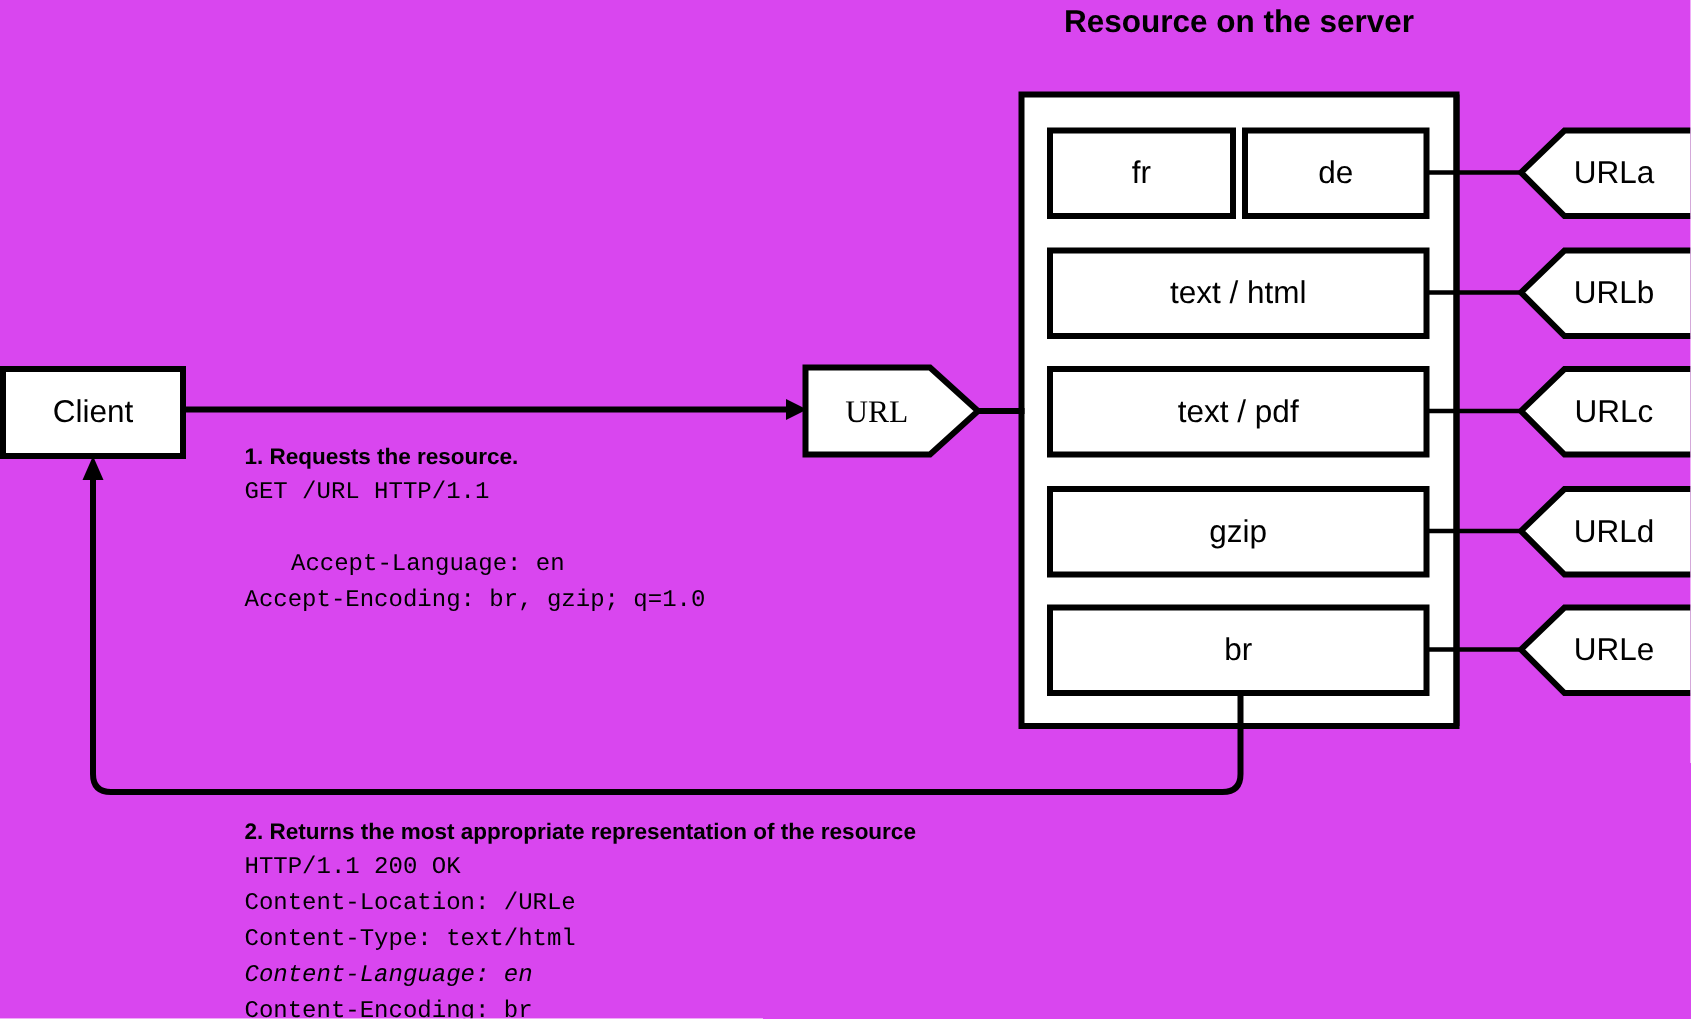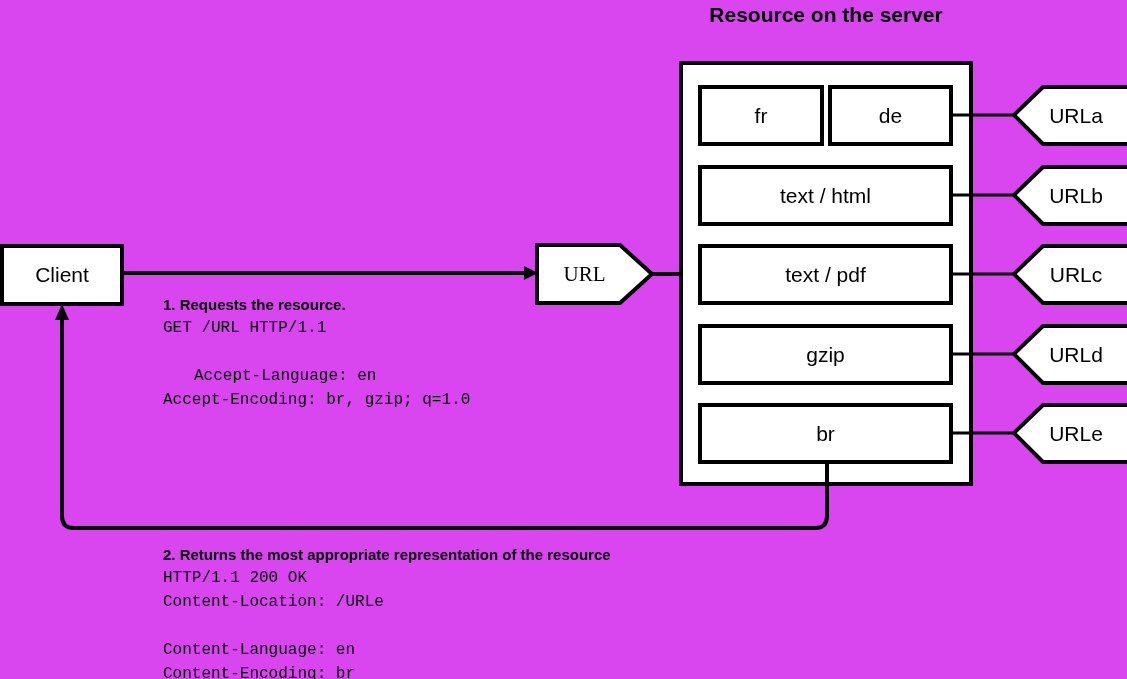--- a/index.html
+++ b/index.html
@@ -133,16 +133,17 @@
   <div class="txt node-label" style="left:1034px; top:423px; width:84px;">URLe</div>
 
   <div class="txt step-head" style="left:163px; top:296px;">1. Requests the resource.</div>
   <div class="txt mono-block" style="left:163px; top:316px;">GET /URL HTTP/1.1</div>
   <div class="txt mono-block" style="left:163px; top:364px;margin-left:31px;">Accept-Language: en</div>
   <div class="txt mono-block" style="left:163px; top:388px;text-align:right;">Accept-Encoding: br, gzip; q=1.0</div>
 
   <div class="txt step-head" style="left:163px; top:546px;">2. Returns the most appropriate representation of the resource</div>
   <div class="txt mono-block" style="left:163px; top:566px;">HTTP/1.1 200 OK</div>
   <div class="txt mono-block" style="left:163px; top:590px;">Content-Location: /URLe</div>
-  <div class="txt mono-block" style="left:163px; top:638px;">Content-Language: en</div>
+  <div class="txt mono-block" style="left:163px; top:614px;">Content-Type: text/html</div>
+  <div class="txt mono-block" style="left:163px; top:638px;font-style:italic;">Content-Language: en</div>
   <div class="txt mono-block" style="left:163px; top:662px;">Content-Encoding: br</div>
 
 </div>
 
 </body></html>

